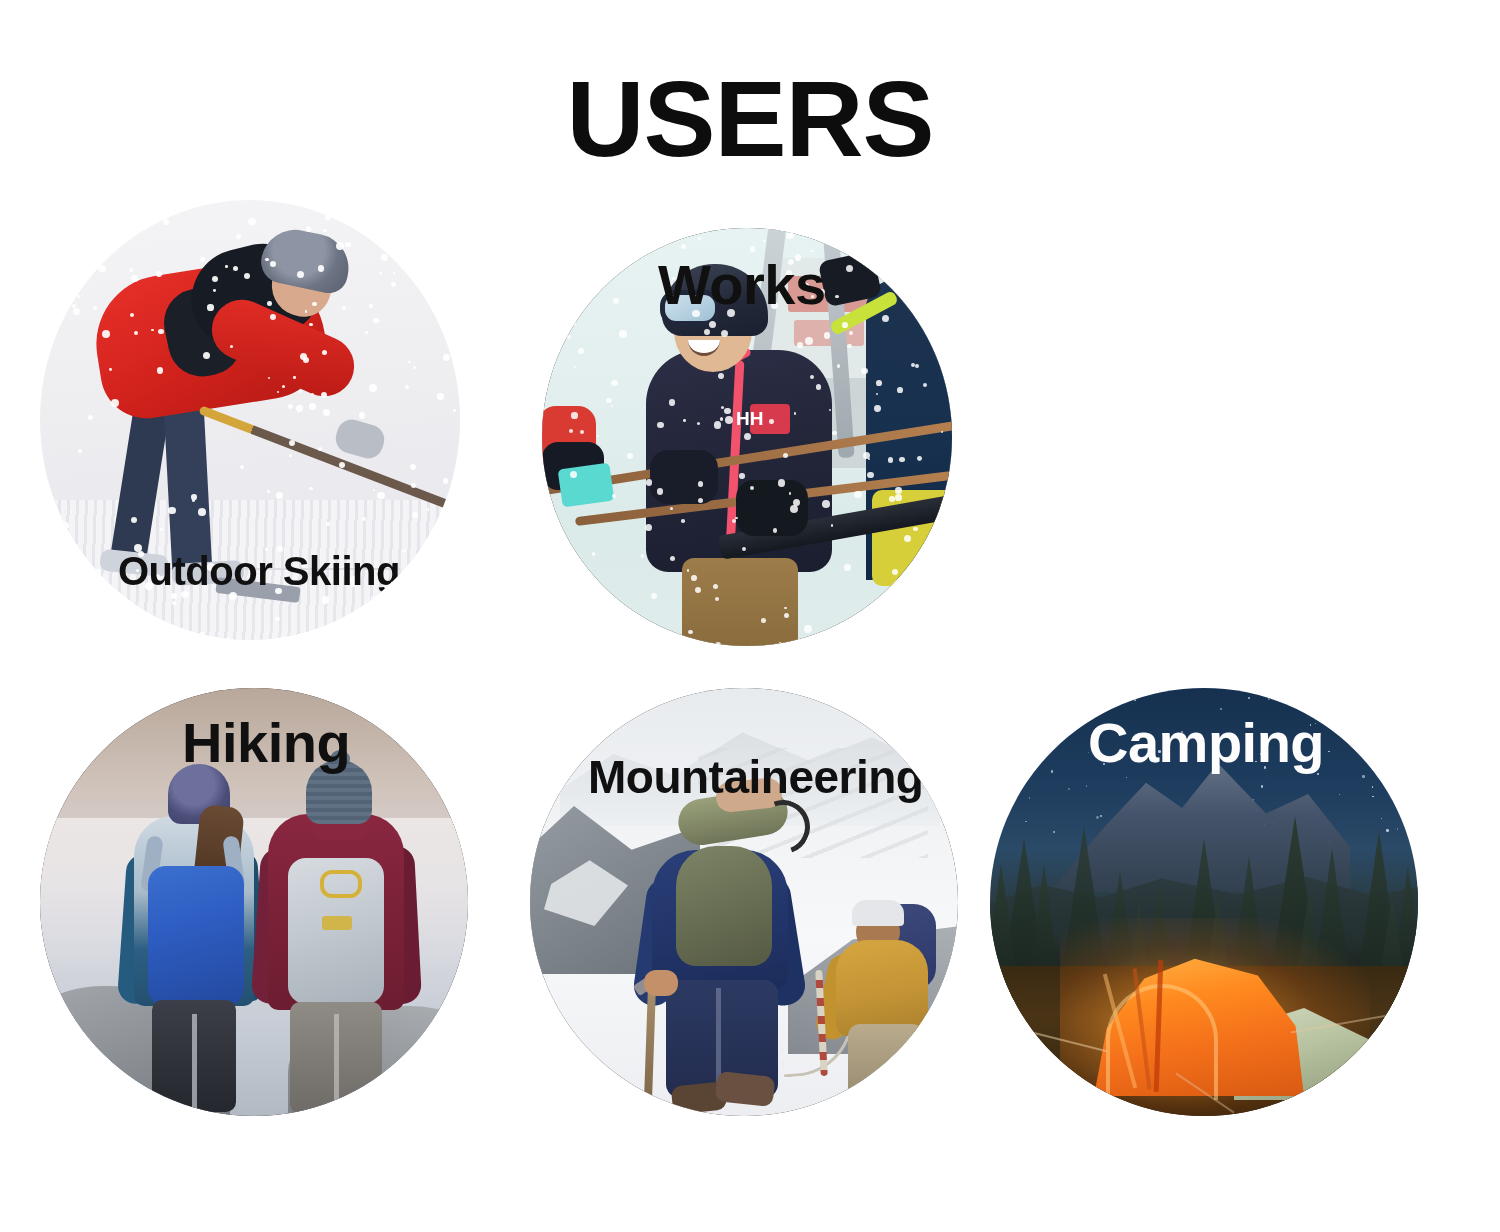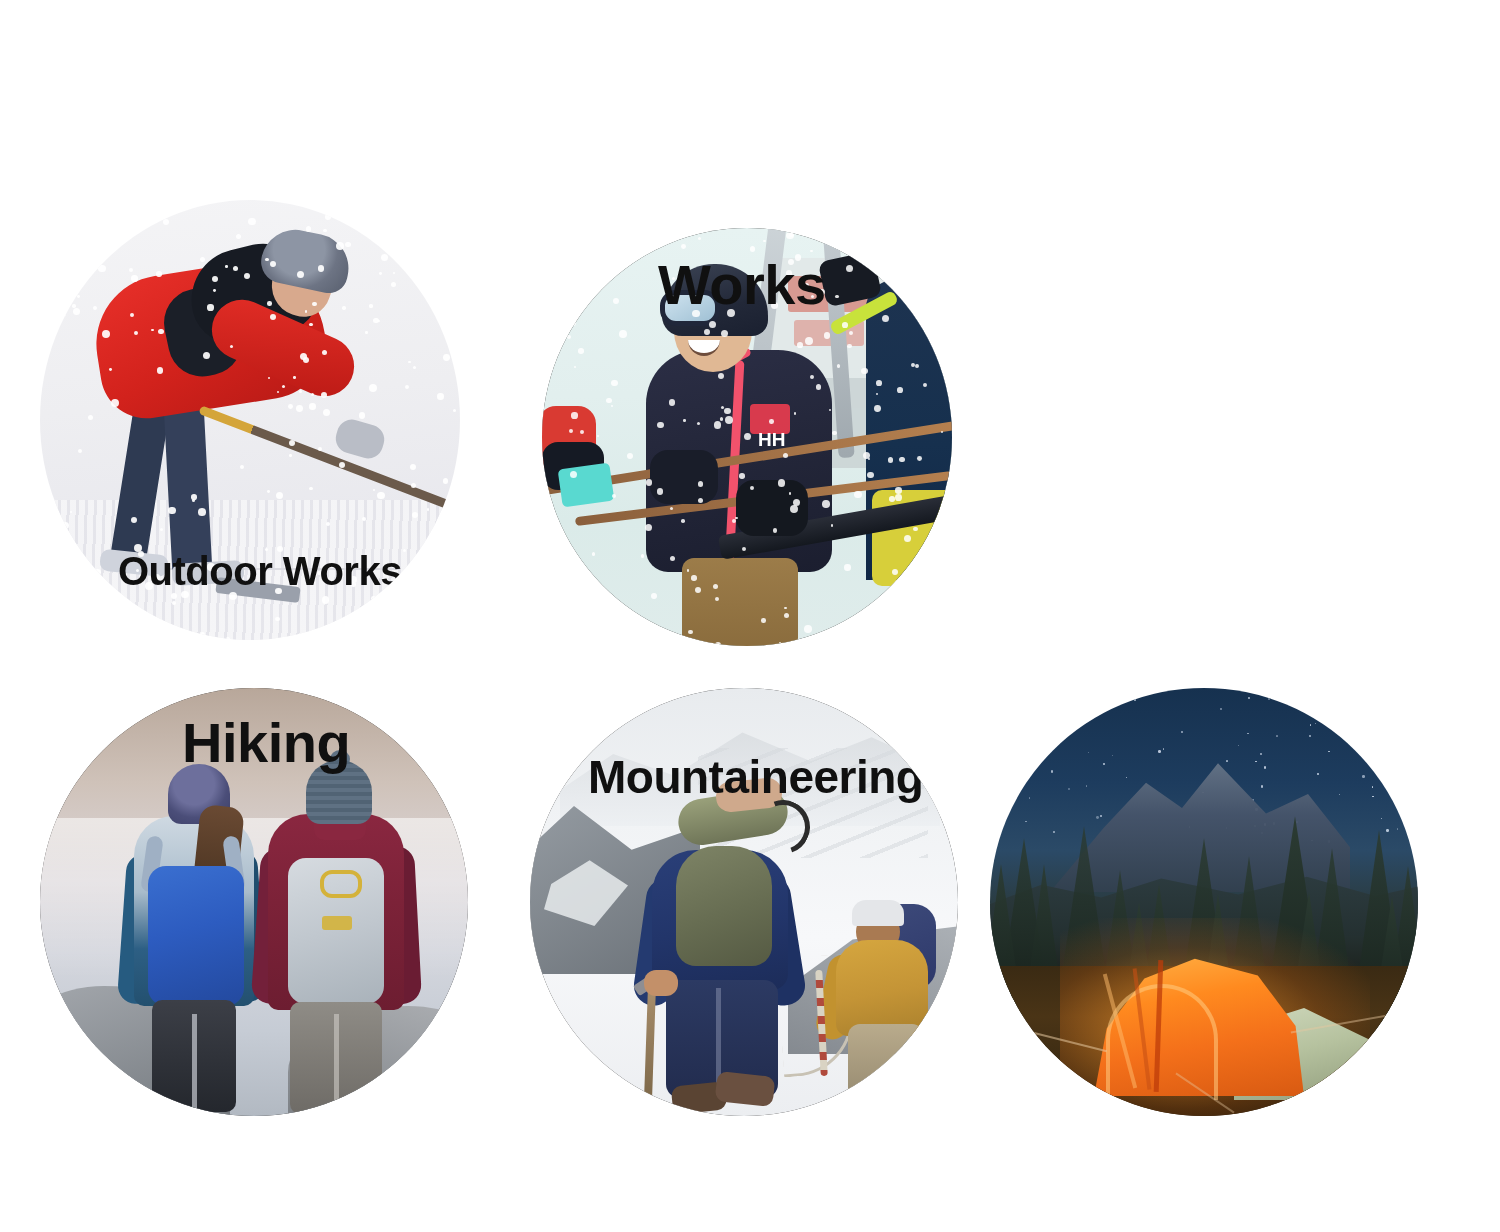--- a/index.html
+++ b/index.html
@@ -108,21 +108,21 @@
   #c2 .buddy{position:absolute;left:324px;top:52px;width:96px;height:300px;background:linear-gradient(180deg,#1d3350 0%,#16304e 55%,#102746 100%);border-radius:28px 18px 0 0;}
   #c2 .buddypants{position:absolute;left:330px;top:262px;width:86px;height:96px;background:#d7cf3a;border-radius:10px;}
   #c2 .jacket{
     position:absolute;left:104px;top:122px;width:186px;height:222px;
     background:linear-gradient(170deg,#2b2e45 0%,#232639 50%,#1b1e2f 100%);
     border-radius:54px 54px 22px 22px;
   }
   #c2 .zipper{position:absolute;left:188px;top:132px;width:9px;height:208px;background:#f2526c;border-radius:5px;transform:rotate(3deg);}
   #c2 .collarzip{position:absolute;left:176px;top:126px;width:34px;height:9px;background:#f2526c;border-radius:5px;transform:rotate(-28deg);}
   #c2 .hh{position:absolute;left:208px;top:176px;width:40px;height:30px;background:#e23b4e;border-radius:4px;opacity:.95;}
-  #c2 .hhtxt{position:absolute;left:216px;top:178px;font-size:19px;font-weight:bold;color:#fff;font-family:"Liberation Sans",sans-serif;line-height:26px;margin-top:21px;}
+  #c2 .hhtxt{position:absolute;left:194px;top:178px;font-size:19px;font-weight:bold;color:#fff;font-family:"Liberation Sans",sans-serif;line-height:26px;}
   #c2 .pants{position:absolute;left:140px;top:330px;width:116px;height:92px;background:linear-gradient(180deg,#9c7c49,#8a6c3d);border-radius:12px;}
   #c2 .head{position:absolute;left:132px;top:62px;width:78px;height:82px;background:#e0b894;border-radius:46% 46% 50% 50%;}
   #c2 .helmet{position:absolute;left:120px;top:36px;width:106px;height:72px;background:linear-gradient(165deg,#3c4455 0%,#222838 60%,#1a2030 100%);border-radius:52px 52px 16px 20px;}
   #c2 .goggle{position:absolute;left:118px;top:62px;width:60px;height:36px;background:linear-gradient(150deg,#cfe3ef,#9fc0d4);border-radius:16px;border:5px solid #20273a;box-sizing:border-box;}
   #c2 .smile{position:absolute;left:146px;top:112px;width:32px;height:13px;background:#fff;border-radius:0 0 16px 16px;border-bottom:3px solid #6e4d3c;}
   #c2 .gloveA{position:absolute;left:108px;top:222px;width:68px;height:54px;background:#191d29;border-radius:18px;}
   #c2 .gloveB{position:absolute;left:194px;top:252px;width:72px;height:56px;background:#14181f;border-radius:18px;}
   #c2 .gloveC{position:absolute;left:0px;top:214px;width:62px;height:48px;background:#151a24;border-radius:16px;}
   #c2 .poleA{position:absolute;left:-10px;top:226px;width:430px;height:9px;background:linear-gradient(90deg,#8a5f3c,#b5804f);border-radius:5px;transform:rotate(-9deg);}
   #c2 .poleB{position:absolute;left:32px;top:266px;width:380px;height:9px;background:linear-gradient(90deg,#8a5f3c,#b5804f);border-radius:5px;transform:rotate(-7deg);}
@@ -259,20 +259,21 @@
   #c6 .guyB{position:absolute;left:300px;top:334px;width:110px;height:2px;background:rgba(230,200,160,.45);transform:rotate(-10deg);}
   #c6 .guyC{position:absolute;left:180px;top:404px;width:70px;height:2px;background:rgba(230,200,160,.4);transform:rotate(34deg);}
 
   .flakes i, .stars i{pointer-events:none;}
 </style>
 </head>
 <body>
 
 <div id="page">
 
+  <div class="title">USERS</div>
 
   <div class="circle" id="c1">
     <div class="scene">
       <div class="snowfloor"></div>
       <div class="snowline"></div>
       <div class="legL"></div>
       <div class="legR"></div>
       <div class="bootL"></div>
       <div class="bootR"></div>
       <div class="torso"></div>
@@ -450,21 +451,21 @@
           <i style="left:39.86%;top:82.48%;width:7.6px;height:7.6px;"></i>
           <i style="left:62.09%;top:81.97%;width:5.9px;height:5.9px;"></i>
           <i style="left:64.76%;top:23.12%;width:4.7px;height:4.7px;"></i>
           <i style="left:5.92%;top:96.22%;width:2.5px;height:2.5px;"></i>
           <i style="left:28.17%;top:29.33%;width:5.2px;height:5.2px;"></i>
           <i style="left:45.84%;top:14.89%;width:5.8px;height:5.8px;"></i>
           <i style="left:14.75%;top:29.65%;width:7.9px;height:7.9px;"></i>
           <i style="left:88.72%;top:37.79%;width:3.1px;height:3.1px;"></i>
         </div>
     </div>
-    <div class="label dark" style="left:78px;bottom:46px;font-size:40px;">Outdoor Works</div>
+    <div class="label dark" style="left:78px;bottom:46px;font-size:40px;">Outdoor Skiing</div>
   </div>
 
   <div class="circle ring" id="c2">
     <div class="scene">
       <div class="bgbuild"></div>
       <div class="bgsign"></div>
       <div class="bgsign2"></div>
       <div class="bgvehicle"></div>
       <div class="buddy"></div>
       <div class="buddypants"></div>
@@ -809,15 +810,16 @@
       <div class="tentfly"></div>
       <div class="tent"></div>
       <div class="tentdoorarc"></div>
       <div class="tentpoleA"></div>
       <div class="tentseamB"></div>
       <div class="tentseamA"></div>
       <div class="guyA"></div>
       <div class="guyB"></div>
       <div class="guyC"></div>
     </div>
+    <div class="label light" style="left:98px;top:22px;font-size:56px;">Camping</div>
   </div>
 
 </div>
 
 </body></html>

